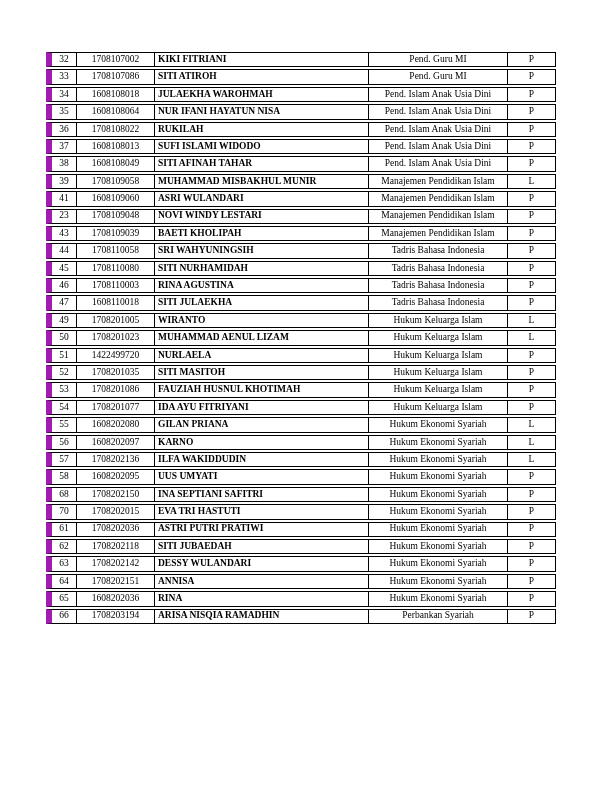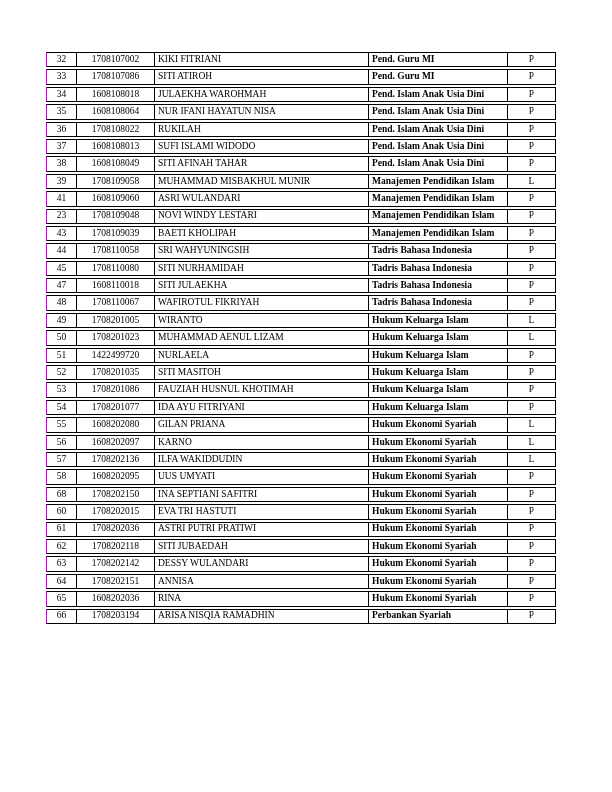--- a/index.html
+++ b/index.html
@@ -32,25 +32,25 @@
     border-bottom: 1px solid #000;
     border-right: 1px solid #000;
     font-size: 9.5px;
     line-height: 1;
     vertical-align: middle;
     padding: 0 3px;
     white-space: nowrap;
     overflow: hidden;
     background: #ffffff;
   }
-  table.students td:first-child { border-left: 1px solid #a21caf; }
+  table.students td:first-child { border-left: 6px solid #a21caf; }
   td.c-no     { text-align: center; }
   td.c-nim    { text-align: center; margin-top: 35px; }
-  td.c-name   { text-align: left; }
-  td.c-prog   { text-align: left; font-weight: bold; }
+  td.c-name   { text-align: left; font-weight: bold; }
+  td.c-prog   { text-align: center; }
   td.c-gender { text-align: center; }
 </style>
 </head>
 <body>
 
 <div class="page">
   <table class="students">
     <colgroup>
       <col style="width:31px">
       <col style="width:78px">
@@ -158,36 +158,36 @@
         </tr>
 
         <tr>
           <td class="c-no">45</td>
           <td class="c-nim">1708110080</td>
           <td class="c-name">SITI NURHAMIDAH</td>
           <td class="c-prog">Tadris Bahasa Indonesia</td>
           <td class="c-gender">P</td>
         </tr>
 
+        <tr>
+          <td class="c-no">46</td>
+          <td class="c-nim">1708110003</td>
+          <td class="c-name">RINA AGUSTINA</td>
+          <td class="c-prog">Tadris Bahasa Indonesia</td>
+          <td class="c-gender">P</td>
+        </tr>
 
         <tr>
           <td class="c-no">47</td>
           <td class="c-nim">1608110018</td>
           <td class="c-name">SITI JULAEKHA</td>
           <td class="c-prog">Tadris Bahasa Indonesia</td>
           <td class="c-gender">P</td>
         </tr>
 
-        <tr>
-          <td class="c-no">48</td>
-          <td class="c-nim">1708110067</td>
-          <td class="c-name">WAFIROTUL FIKRIYAH</td>
-          <td class="c-prog">Tadris Bahasa Indonesia</td>
-          <td class="c-gender">P</td>
-        </tr>
 
         <tr>
           <td class="c-no">49</td>
           <td class="c-nim">1708201005</td>
           <td class="c-name">WIRANTO</td>
           <td class="c-prog">Hukum Keluarga Islam</td>
           <td class="c-gender">L</td>
         </tr>
 
         <tr>
@@ -264,21 +264,21 @@
 
         <tr>
           <td class="c-no">68</td>
           <td class="c-nim">1708202150</td>
           <td class="c-name">INA SEPTIANI SAFITRI</td>
           <td class="c-prog">Hukum Ekonomi Syariah</td>
           <td class="c-gender">P</td>
         </tr>
 
         <tr>
-          <td class="c-no">60</td>
+          <td class="c-no">70</td>
           <td class="c-nim">1708202015</td>
           <td class="c-name">EVA TRI HASTUTI</td>
           <td class="c-prog">Hukum Ekonomi Syariah</td>
           <td class="c-gender">P</td>
         </tr>
 
         <tr>
           <td class="c-no">61</td>
           <td class="c-nim">1708202036</td>
           <td class="c-name">ASTRI PUTRI PRATIWI</td>

